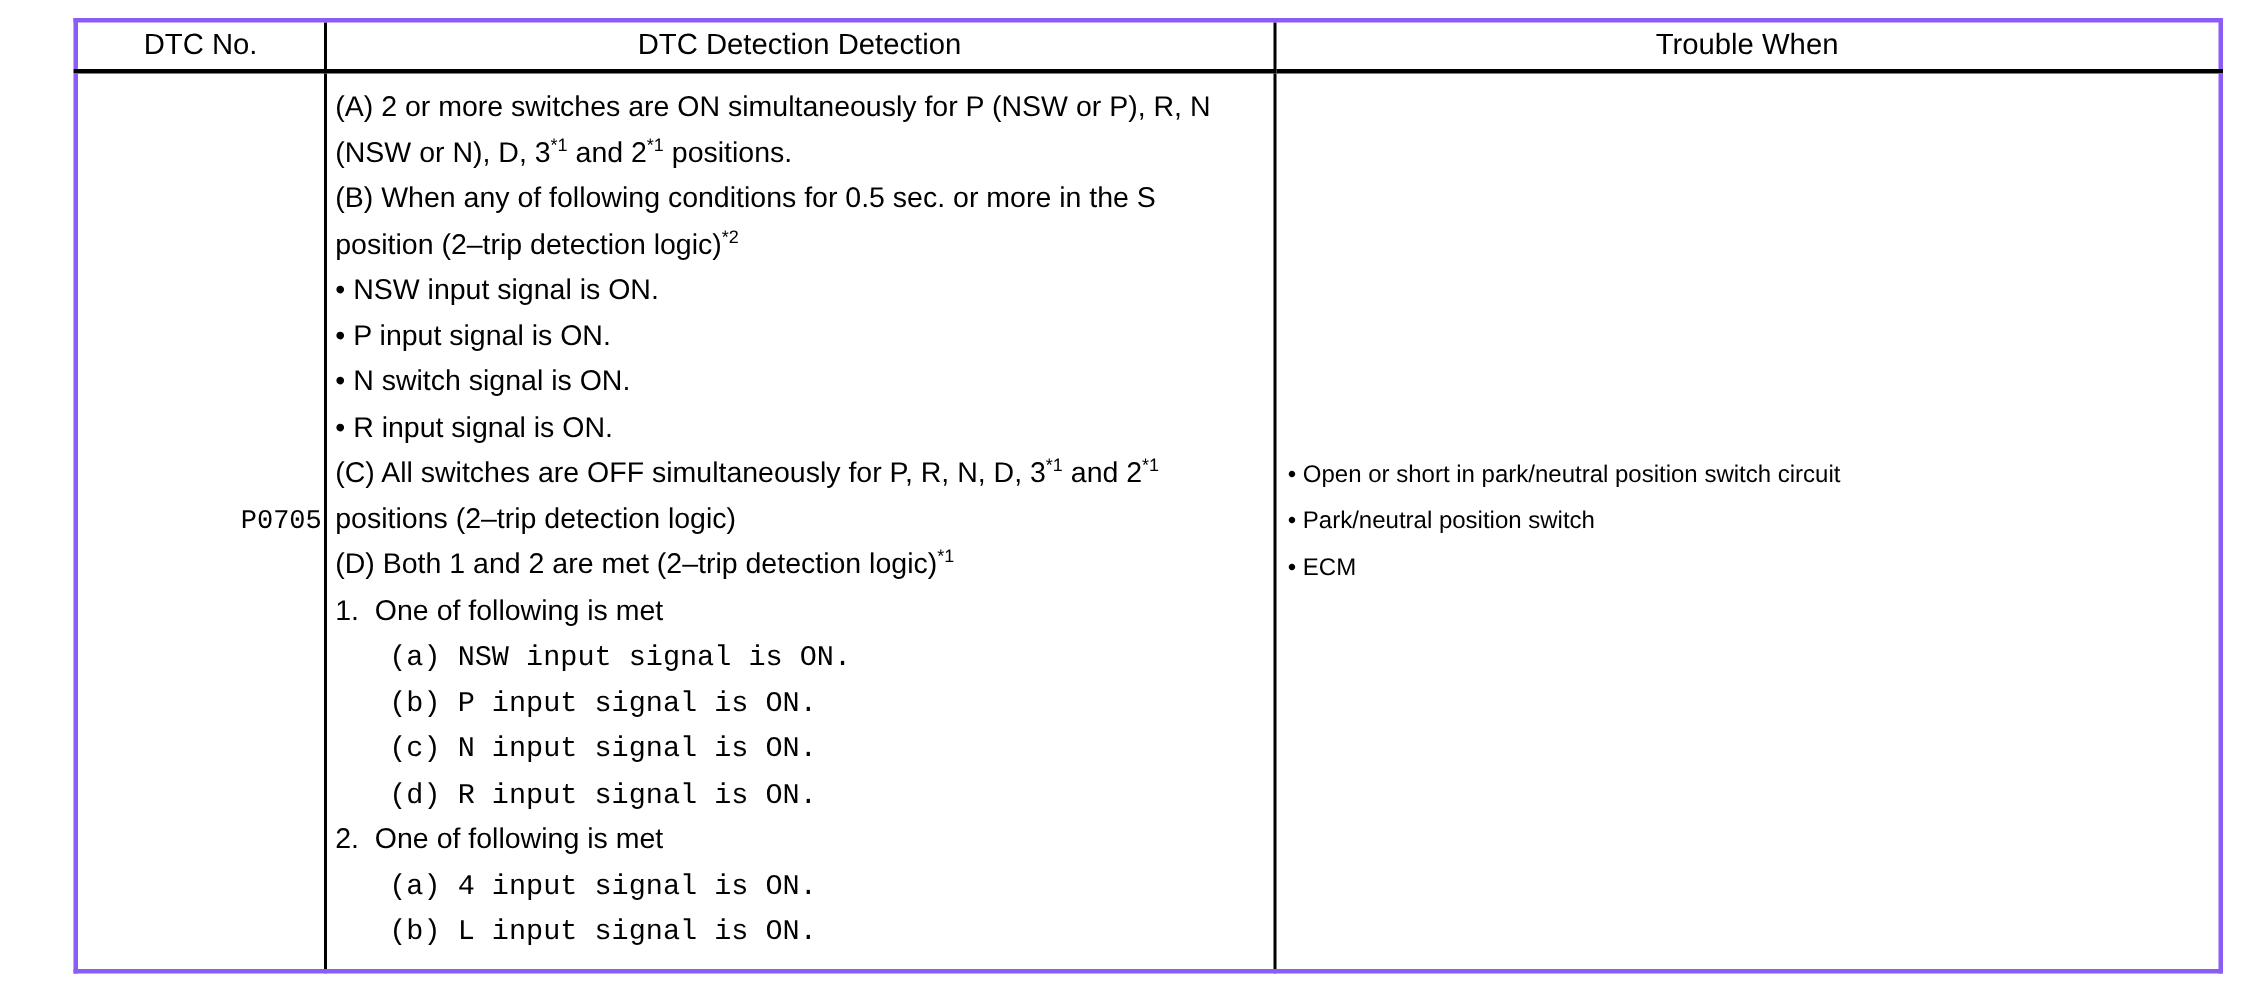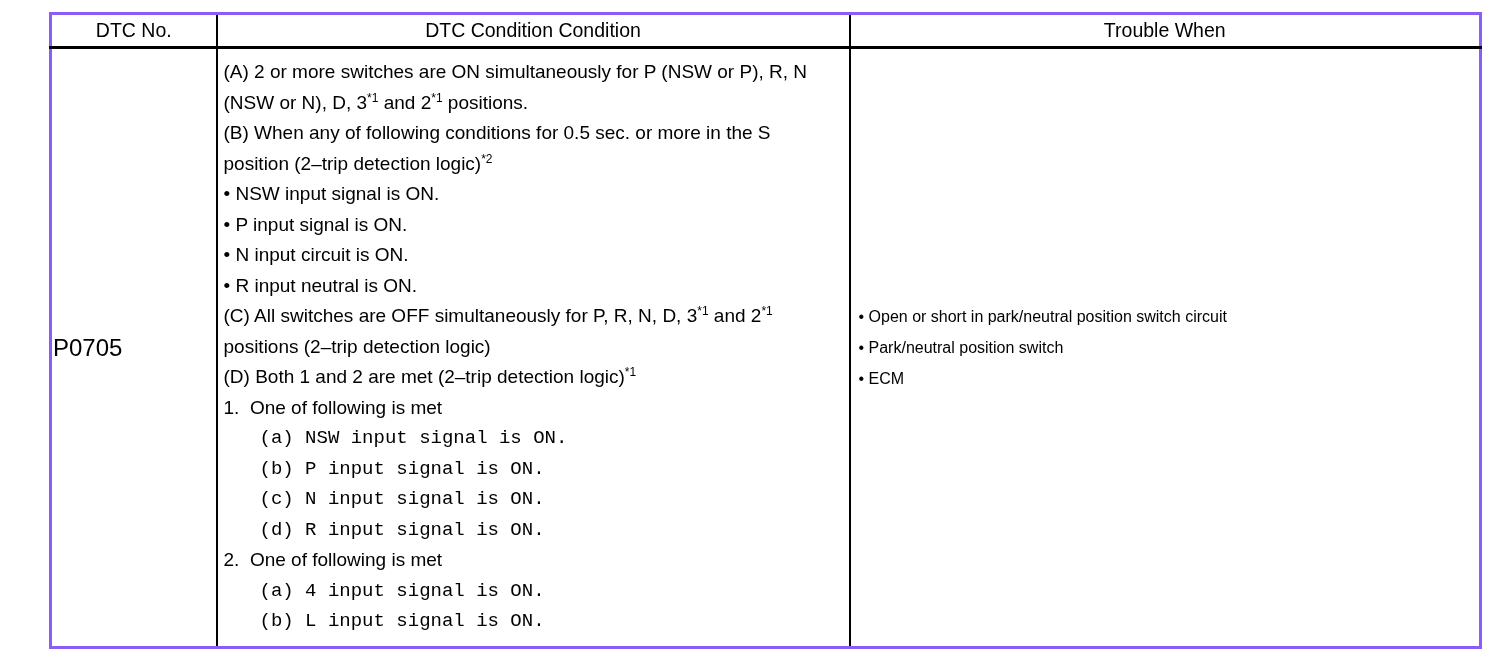--- a/index.html
+++ b/index.html
@@ -36,23 +36,24 @@
     font-size: 19.5px;
     font-weight: normal;
     text-align: center;
     vertical-align: middle;
     padding: 0;
   }
   col.col-dtc    { width: 166px; }
   col.col-cond   { width: 633px; }
   col.col-area   { width: 631px; }
   td.dtc-no-cell {
-    text-align: left;
+    text-align: right;
     vertical-align: middle;
-    font-size: 24px;
+    font-size: 18px;
+    font-family: Liberation Mono, monospace;
   }
   td.cond-cell {
     vertical-align: top;
     padding: 8px 17px 6px 6px;
     font-size: 19px;
     line-height: 30.5px;
     height: 583px;
   }
   td.area-cell {
     vertical-align: middle;
@@ -76,34 +77,34 @@
 <div class="page">
   <table class="dtc-table">
     <colgroup>
       <col class="col-dtc">
       <col class="col-cond">
       <col class="col-area">
     </colgroup>
     <thead>
       <tr>
         <th>DTC No.</th>
-        <th>DTC Condition Condition</th>
+        <th>DTC Detection Detection</th>
         <th>Trouble When</th>
       </tr>
     </thead>
     <tbody>
       <tr>
         <td class="dtc-no-cell">P0705</td>
         <td class="cond-cell">
             <div class="cond-line">(A) 2 or more switches are ON simultaneously for P (NSW or P), R, N (NSW or N), D, 3<sup>*1</sup> and 2<sup>*1</sup> positions.</div>
             <div class="cond-line">(B) When any of following conditions for 0.5 sec. or more in the S position (2–trip detection logic)<sup>*2</sup></div>
             <div class="cond-line">• NSW input signal is ON.</div>
             <div class="cond-line">• P input signal is ON.</div>
-            <div class="cond-line">• N input circuit is ON.</div>
-            <div class="cond-line">• R input neutral is ON.</div>
+            <div class="cond-line">• N switch signal is ON.</div>
+            <div class="cond-line">• R input signal is ON.</div>
             <div class="cond-line">(C) All switches are OFF simultaneously for P, R, N, D, 3<sup>*1</sup> and 2<sup>*1</sup> positions (2–trip detection logic)</div>
             <div class="cond-line">(D) Both 1 and 2 are met (2–trip detection logic)<sup>*1</sup></div>
             <div class="cond-line">1.&nbsp; One of following is met</div>
             <div class="cond-line indent-1">(a) NSW input signal is ON.</div>
             <div class="cond-line indent-1">(b) P input signal is ON.</div>
             <div class="cond-line indent-1">(c) N input signal is ON.</div>
             <div class="cond-line indent-1">(d) R input signal is ON.</div>
             <div class="cond-line">2.&nbsp; One of following is met</div>
             <div class="cond-line indent-1">(a) 4 input signal is ON.</div>
             <div class="cond-line indent-1">(b) L input signal is ON.</div>

